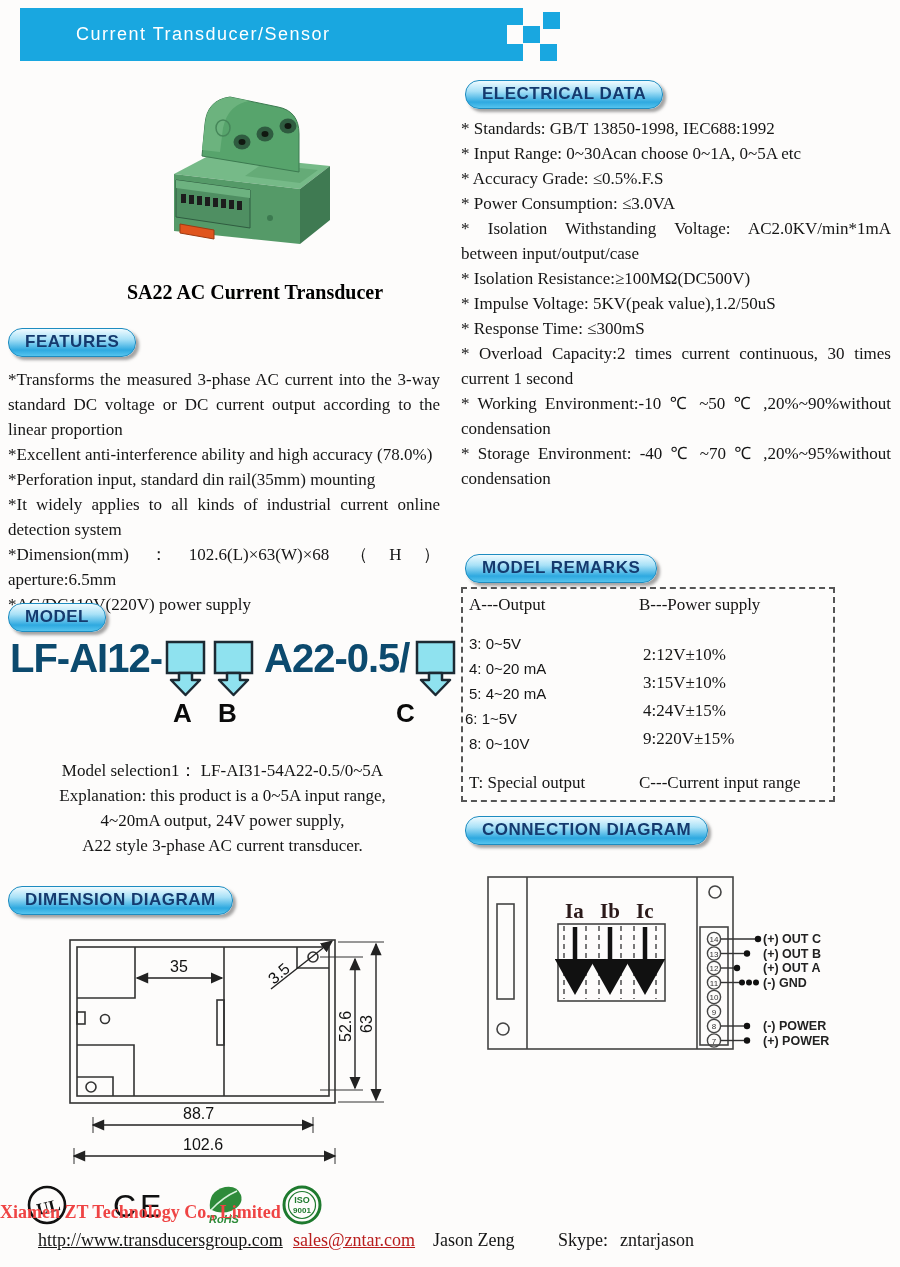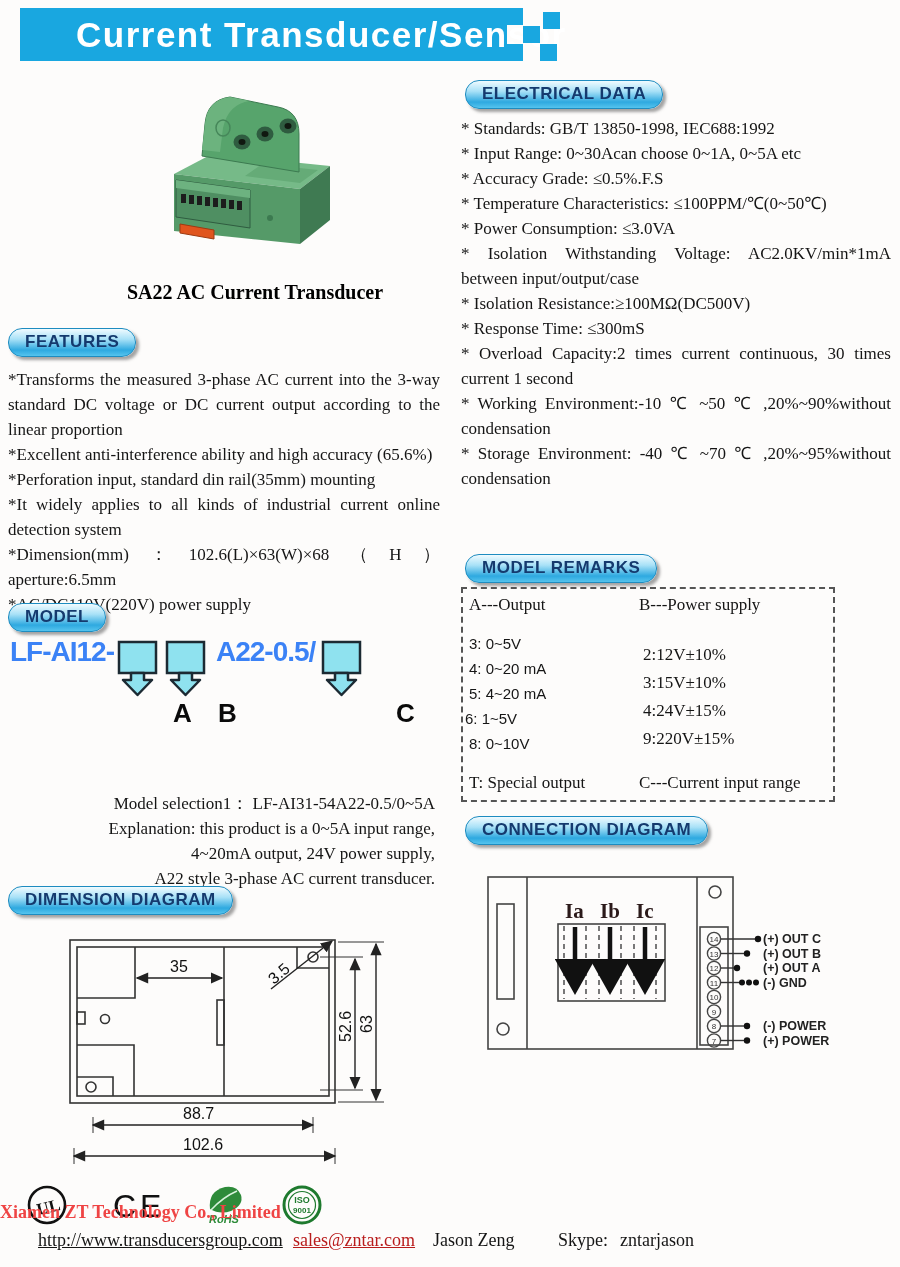--- a/index.html
+++ b/index.html
@@ -1,35 +1,35 @@
 <!DOCTYPE html>
 <html><head>
 <meta charset="utf-8">
 <style>
   html,body{margin:0;padding:0;background:#fff;}
   .page{position:relative;width:900px;height:1267px;background:#fdfcfb;overflow:hidden;
         font-family:"Liberation Serif",serif;color:#151515;}
   
   .header-bar{position:absolute;left:20px;top:8px;width:487px;height:53px;background:#19a7e0;}
-  .header-title{color:#fff;font-family:"Liberation Sans",sans-serif;font-weight:bold;
-        font-size:35px;line-height:53px;padding-left:47px;letter-spacing:1.5px;white-space:nowrap;margin-left:9px;}
+  .header-title{color:#fff;font-family:"Liberation Sans",sans-serif;font-weight:normal;
+        font-size:18px;line-height:53px;padding-left:47px;letter-spacing:1.5px;white-space:nowrap;margin-left:9px;}
   .mosaic-sq{position:absolute;width:17px;height:17px;background:#19a7e0;}
   
   .pill{position:absolute;font-family:"Liberation Sans",sans-serif;font-weight:bold;font-size:17px;
         color:#153a6e;letter-spacing:.5px;padding:3px 16px 4px;white-space:nowrap;
         background:linear-gradient(180deg,#f0fbff 0%,#a8e1f7 38%,#2ea9e0 78%,#55c4ee 100%);
         border:1px solid #1e8cc0;border-radius:14px;box-shadow:3px 3px 3px rgba(115,115,115,.65);}
   
   .txt{font-size:17px;line-height:25px;text-align:justify;}
   .txt div{margin:0;}
   .caption{position:absolute;left:95px;top:281px;width:320px;text-align:center;
         font-weight:bold;font-size:20px;color:#000;}
   
   .model-row{position:absolute;left:10px;top:636px;display:flex;align-items:flex-start;
-        font-family:"Liberation Sans",sans-serif;font-weight:900;font-size:28px;color:#3b82f6;
+        font-family:"Liberation Sans",sans-serif;font-weight:900;font-size:40px;color:#0c4a6e;
         letter-spacing:-1px;white-space:nowrap;}
   .slot-icon{margin:4px 3px 0 3px;}
   .slot-label{position:absolute;font-family:"Liberation Sans",sans-serif;font-weight:900;
         font-size:26px;color:#0a0a0a;}
   
   .remarks-box{position:absolute;left:461px;top:587px;width:370px;height:211px;
         border:2px dashed #555;}
   .remarks-box span{position:absolute;white-space:nowrap;}
   .r-serif{font-size:17px;}
   .r-sans{font-family:"Liberation Sans",sans-serif;font-size:15px;}
@@ -95,21 +95,21 @@
     </g>
 
     <polygon points="30,140 64,146 64,155 30,149" fill="#e0551e" stroke="#9c3a12" stroke-width="1"></polygon>
     <circle cx="120" cy="134" r="3" fill="#3c7a50"></circle>
   </svg>
   <div class="caption">SA22 AC Current Transducer</div>
 
   <div class="pill" style="left:8px;top:328px;">FEATURES</div>
   <div class="txt" style="position:absolute;left:8px;top:367px;width:432px;">
     <div>*Transforms the measured 3-phase AC current into the 3-way standard DC voltage or DC current output according to the linear proportion</div>
-    <div>*Excellent anti-interference ability and high accuracy (65.6%)</div>
+    <div>*Excellent anti-interference ability and high accuracy (78.0%)</div>
     <div>*Perforation input, standard din rail(35mm) mounting</div>
     <div>*It widely applies to all kinds of industrial current online detection system</div>
     <div>*Dimension(mm)：102.6(L)×63(W)×68（H） aperture:6.5mm</div>
     <div>*AC/DC110V(220V) power supply</div>
   </div>
 
   <div class="pill" style="left:8px;top:603px;">MODEL</div>
   <div class="model-row">
     <span>LF-AI12-</span>
     <svg class="slot-icon" width="42" height="58" viewBox="0 0 42 58">
@@ -123,21 +123,21 @@
     <span style="margin-left:6px;">A22-0.5/</span>
     <svg class="slot-icon" width="42" height="58" viewBox="0 0 42 58" style="margin-left:6px;">
       <rect x="2" y="2" width="37" height="31" fill="#8fe2ef" stroke="#1c2a33" stroke-width="2.5"></rect>
       <path d="M14,33 L14,40 L6,40 L20.5,55 L35,40 L27,40 L27,33 Z" fill="#8fe2ef" stroke="#1c2a33" stroke-width="2.5" stroke-linejoin="round"></path>
     </svg>
   </div>
   <span class="slot-label" style="left:173px;top:698px;">A</span>
   <span class="slot-label" style="left:218px;top:698px;">B</span>
   <span class="slot-label" style="left:396px;top:698px;">C</span>
 
-  <div class="txt" style="position:absolute;left:10px;top:791px;width:425px;text-align:right;">
+  <div class="txt" style="position:absolute;left:10px;top:758px;width:425px;text-align:center;">
     <div>Model selection1：  LF-AI31-54A22-0.5/0~5A</div>
     <div>Explanation:  this  product  is  a  0~5A  input  range,</div>
     <div>4~20mA output, 24V power supply,</div>
     <div>A22 style 3-phase AC current transducer.</div>
   </div>
 
   <div class="pill" style="left:8px;top:886px;">DIMENSION DIAGRAM</div>
   <svg style="position:absolute;left:58px;top:926px;" width="395" height="240" viewBox="0 0 395 240">
     <defs>
       <marker id="ar" markerWidth="10" markerHeight="8" refX="8" refY="4" orient="auto">
@@ -188,24 +188,24 @@
     <line x1="277" y1="222" x2="277" y2="238" stroke="#333" stroke-width="1"></line>
     <line x1="16" y1="230" x2="277" y2="230" stroke="#222" stroke-width="1.4" marker-start="url(#arb)" marker-end="url(#ar)"></line>
     <text x="125" y="224" font-size="16" fill="#111">102.6</text>
   </svg>
 
   <div class="pill" style="left:465px;top:80px;">ELECTRICAL DATA</div>
   <div class="txt" style="position:absolute;left:461px;top:116px;width:430px;">
     <div>* Standards: GB/T 13850-1998, IEC688:1992</div>
     <div>* Input Range: 0~30Acan choose 0~1A, 0~5A etc</div>
     <div>* Accuracy Grade: ≤0.5%.F.S</div>
-    <div>* Temperature Characteristics: ≤100PPM/℃(0~50℃)</div>
     <div>* Power Consumption: ≤3.0VA</div>
     <div>* Isolation Withstanding Voltage: AC2.0KV/min*1mA between input/output/case</div>
     <div>* Isolation Resistance:≥100MΩ(DC500V)</div>
+    <div>* Impulse Voltage: 5KV(peak value),1.2/50uS</div>
     <div>* Response Time: ≤300mS</div>
     <div>* Overload Capacity:2 times current continuous, 30 times current 1 second</div>
     <div>* Working Environment:-10 ℃ ~50 ℃ ,20%~90%without condensation</div>
     <div>* Storage Environment: -40 ℃ ~70 ℃ ,20%~95%without condensation</div>
   </div>
 
   <div class="pill" style="left:465px;top:554px;">MODEL REMARKS</div>
   <div class="remarks-box">
     <span class="r-serif" style="left:6px;top:6px;">A---Output</span>
     <span class="r-sans" style="left:6px;top:46px;">3: 0~5V</span>

